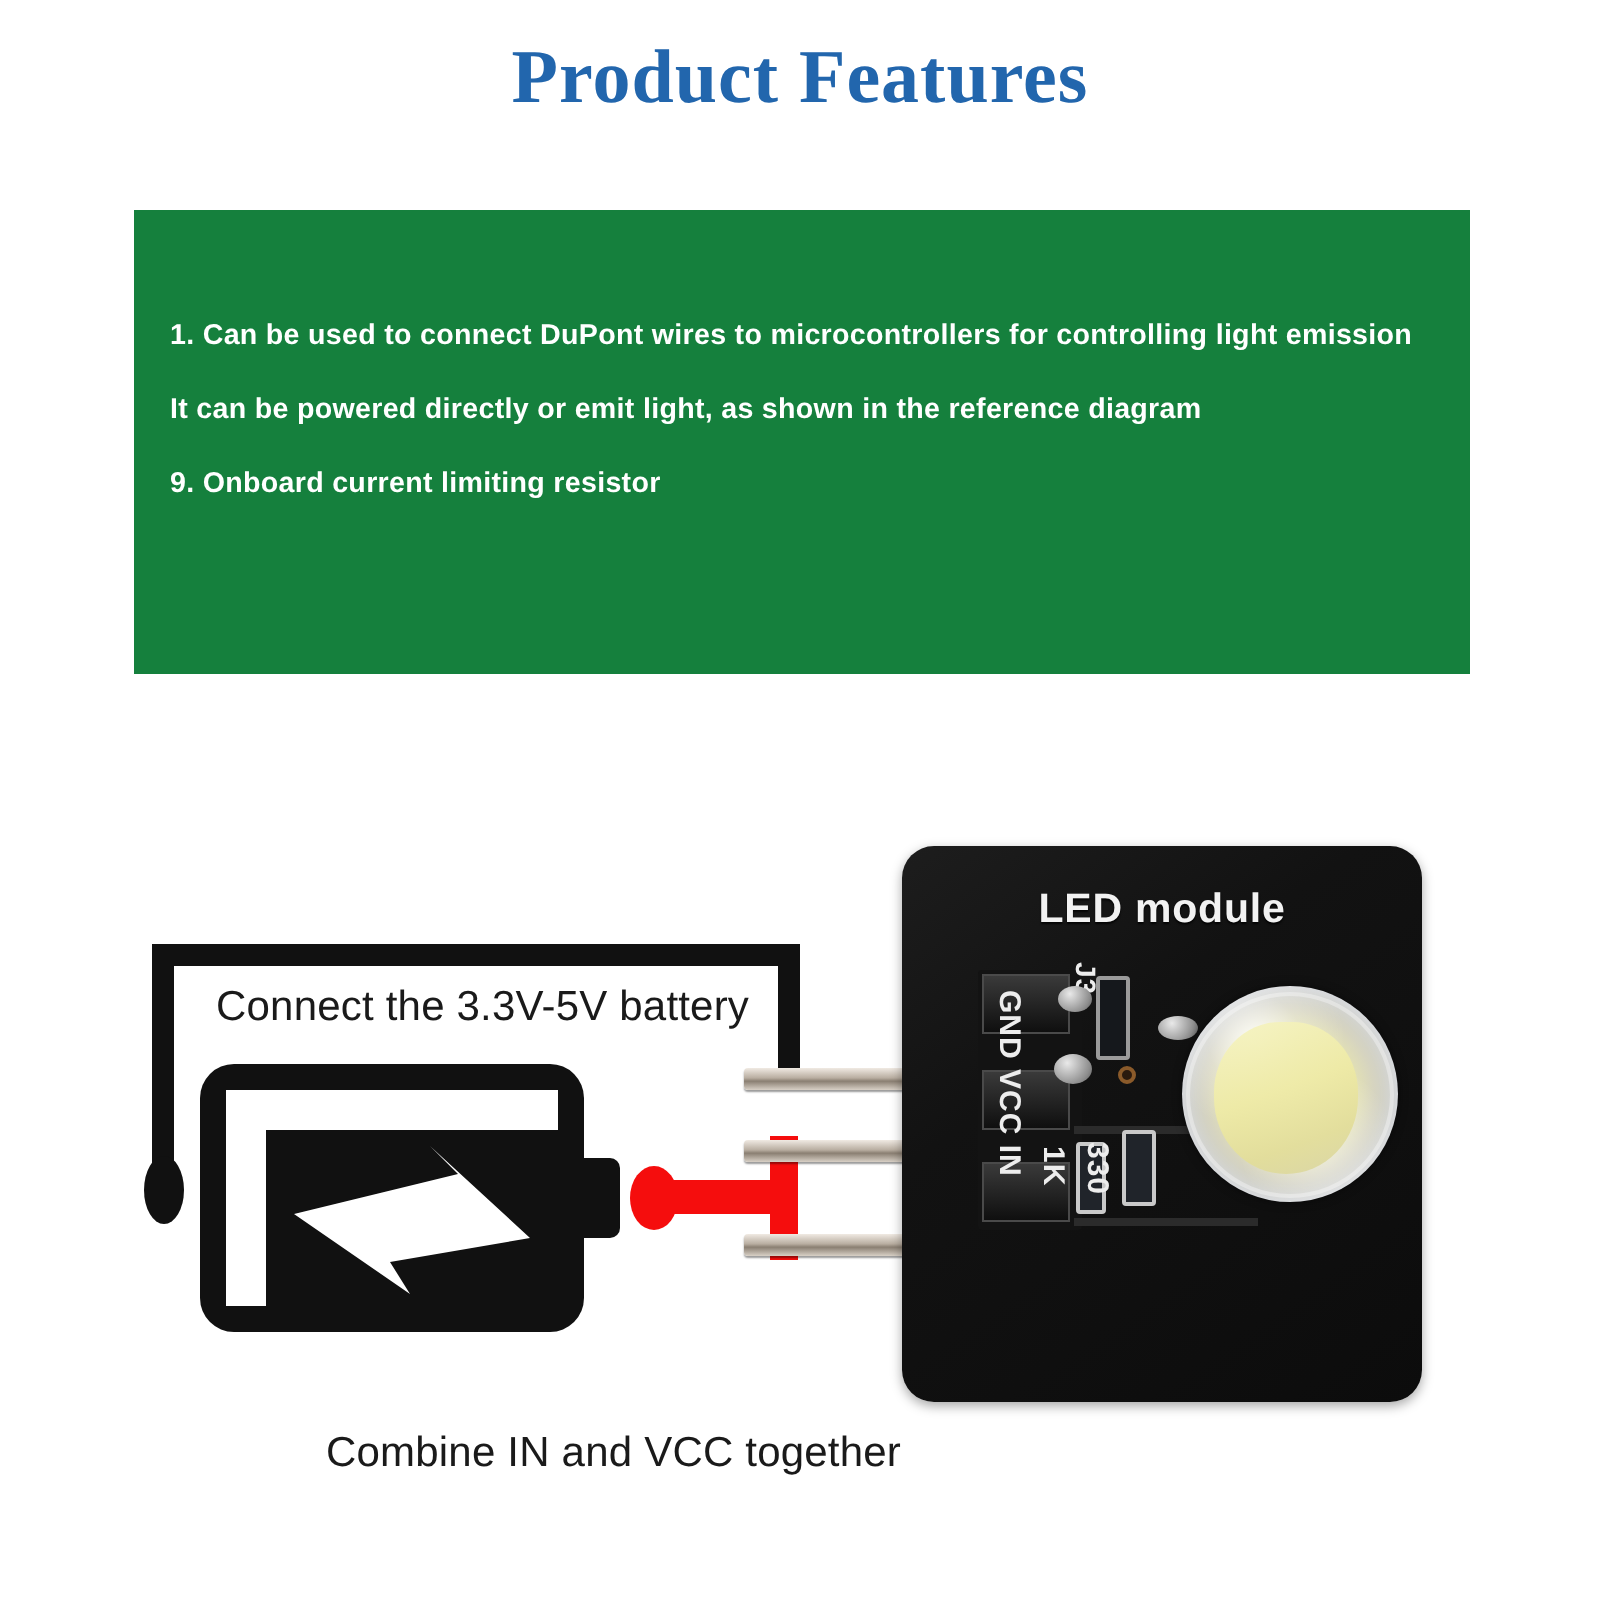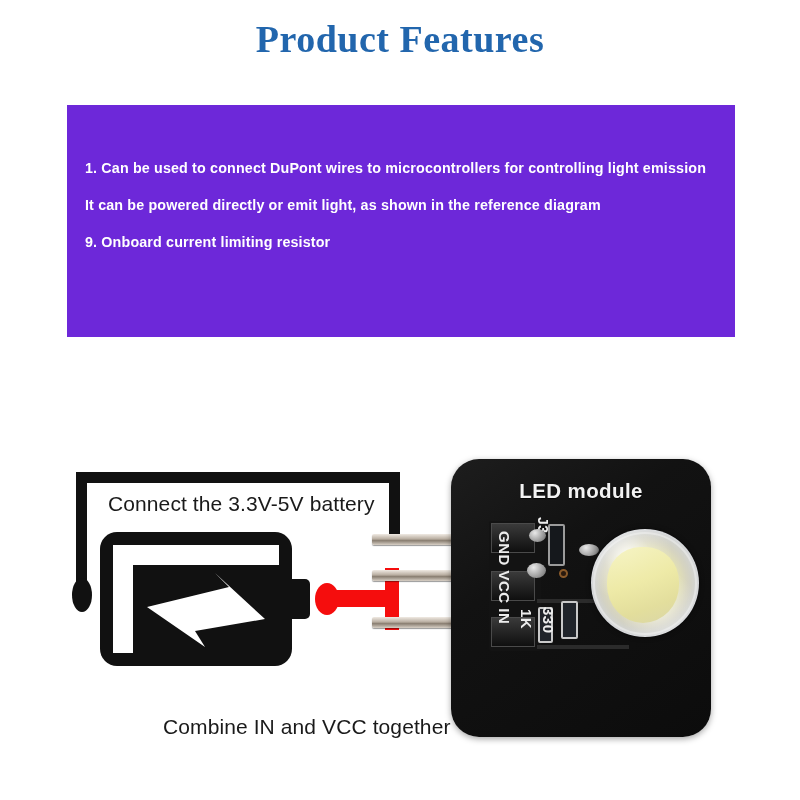--- a/index.html
+++ b/index.html
@@ -32,21 +32,21 @@
     font-family: Liberation Serif, serif;
   }
 
   
   #features-panel {
     position: absolute;
     left: 67px;
     top: 105px;
     width: 668px;
     height: 232px;
-    background: #6d28d9;
+    background: #15803d;
     box-sizing: border-box;
     padding: 45px 16px 0 18px;
   }
   .feature-line {
     color: #ffffff;
     font-size: 14.3px;
     font-weight: bold;
     line-height: 37px;
     white-space: nowrap;
     letter-spacing: 0.15px;
@@ -130,24 +130,24 @@
   }
   #bolt {
     position: absolute;
     left: 8px; top: 6px;
     width: 136px; height: 82px;
   }
 
   
   #pcb {
     position: absolute;
-    left: 451px; top: 459px;
+    left: 451px; top: 423px;
     width: 260px; height: 278px;
     background: linear-gradient(145deg, #1d1d1d 0%, #121212 35%, #0c0c0c 100%);
-    border-radius: 28px;
+    border-radius: 16px;
     box-shadow: 0 2px 6px rgba(0,0,0,0.35);
     overflow: hidden;
   }
   #pcb-edge-left {
     position: absolute;
     left: 449px; top: 452px;
     width: 7px; height: 244px;
     background: #6d6459;
     border-radius: 3px;
     z-index: -1;

